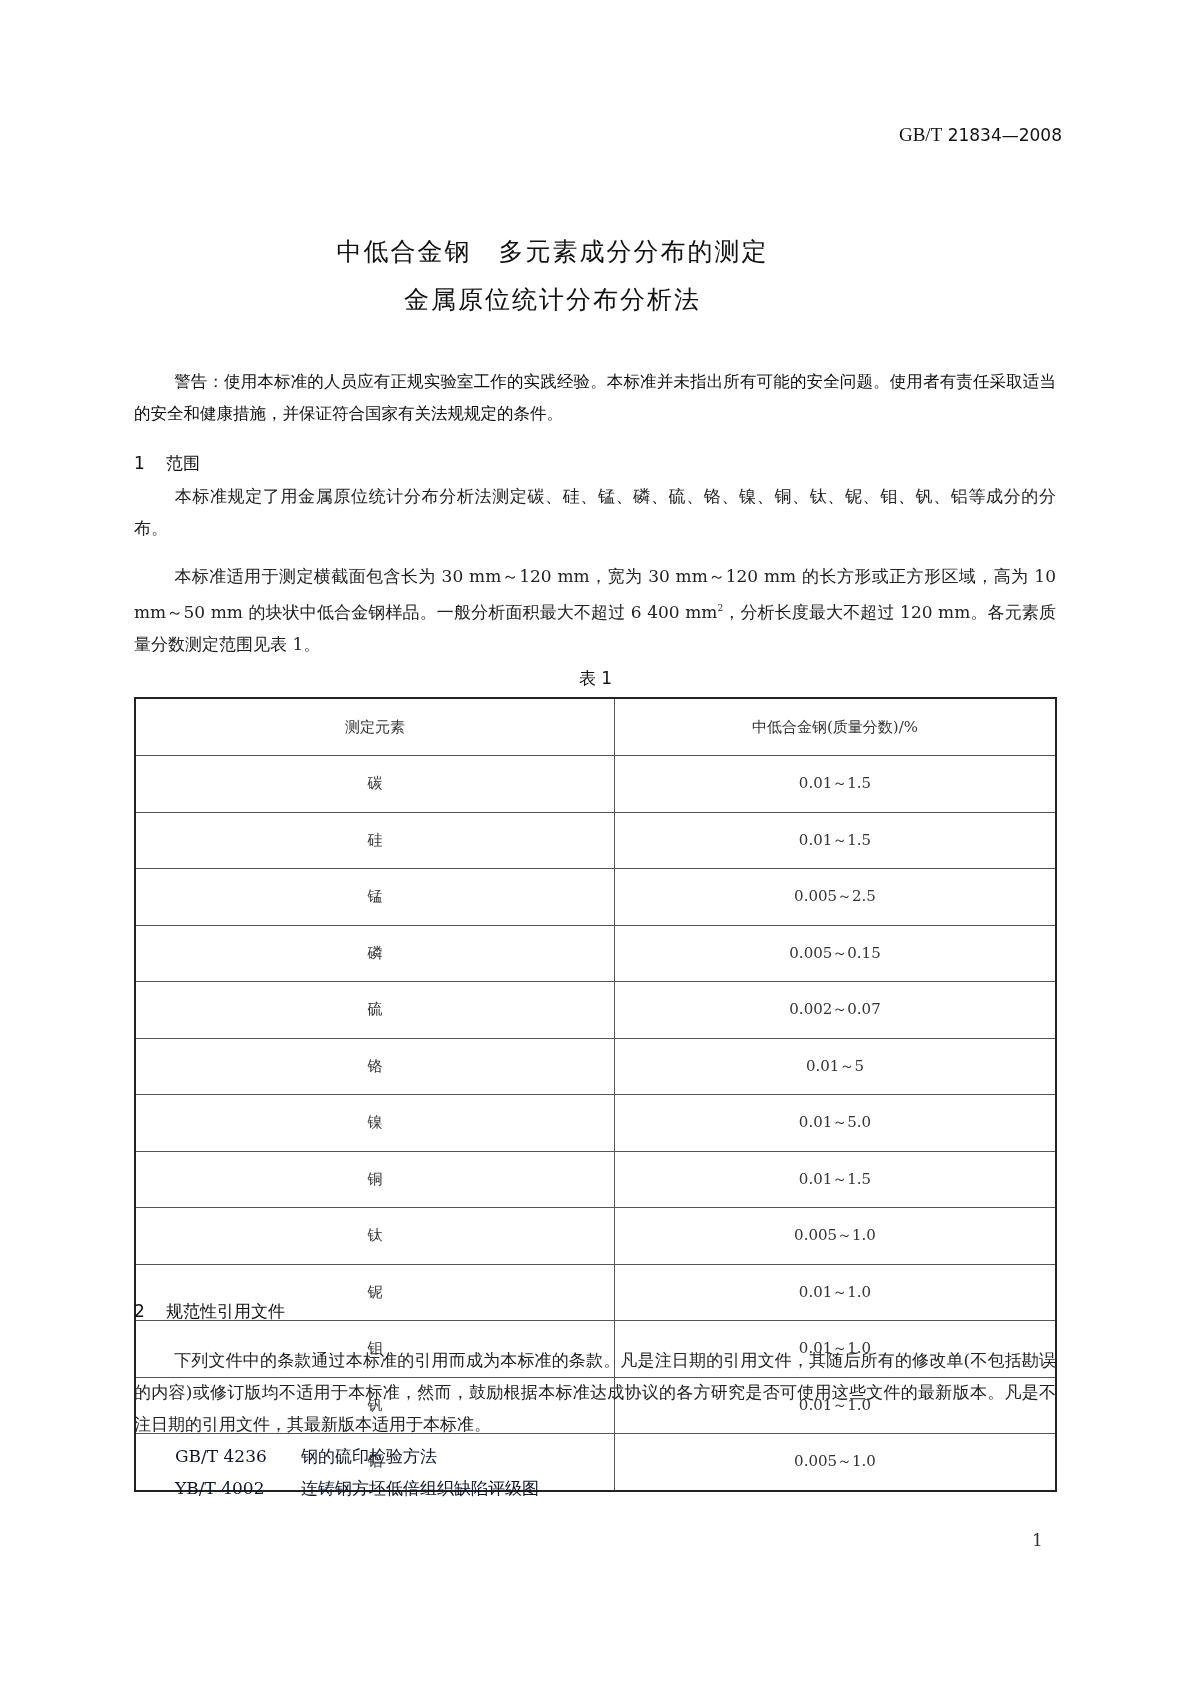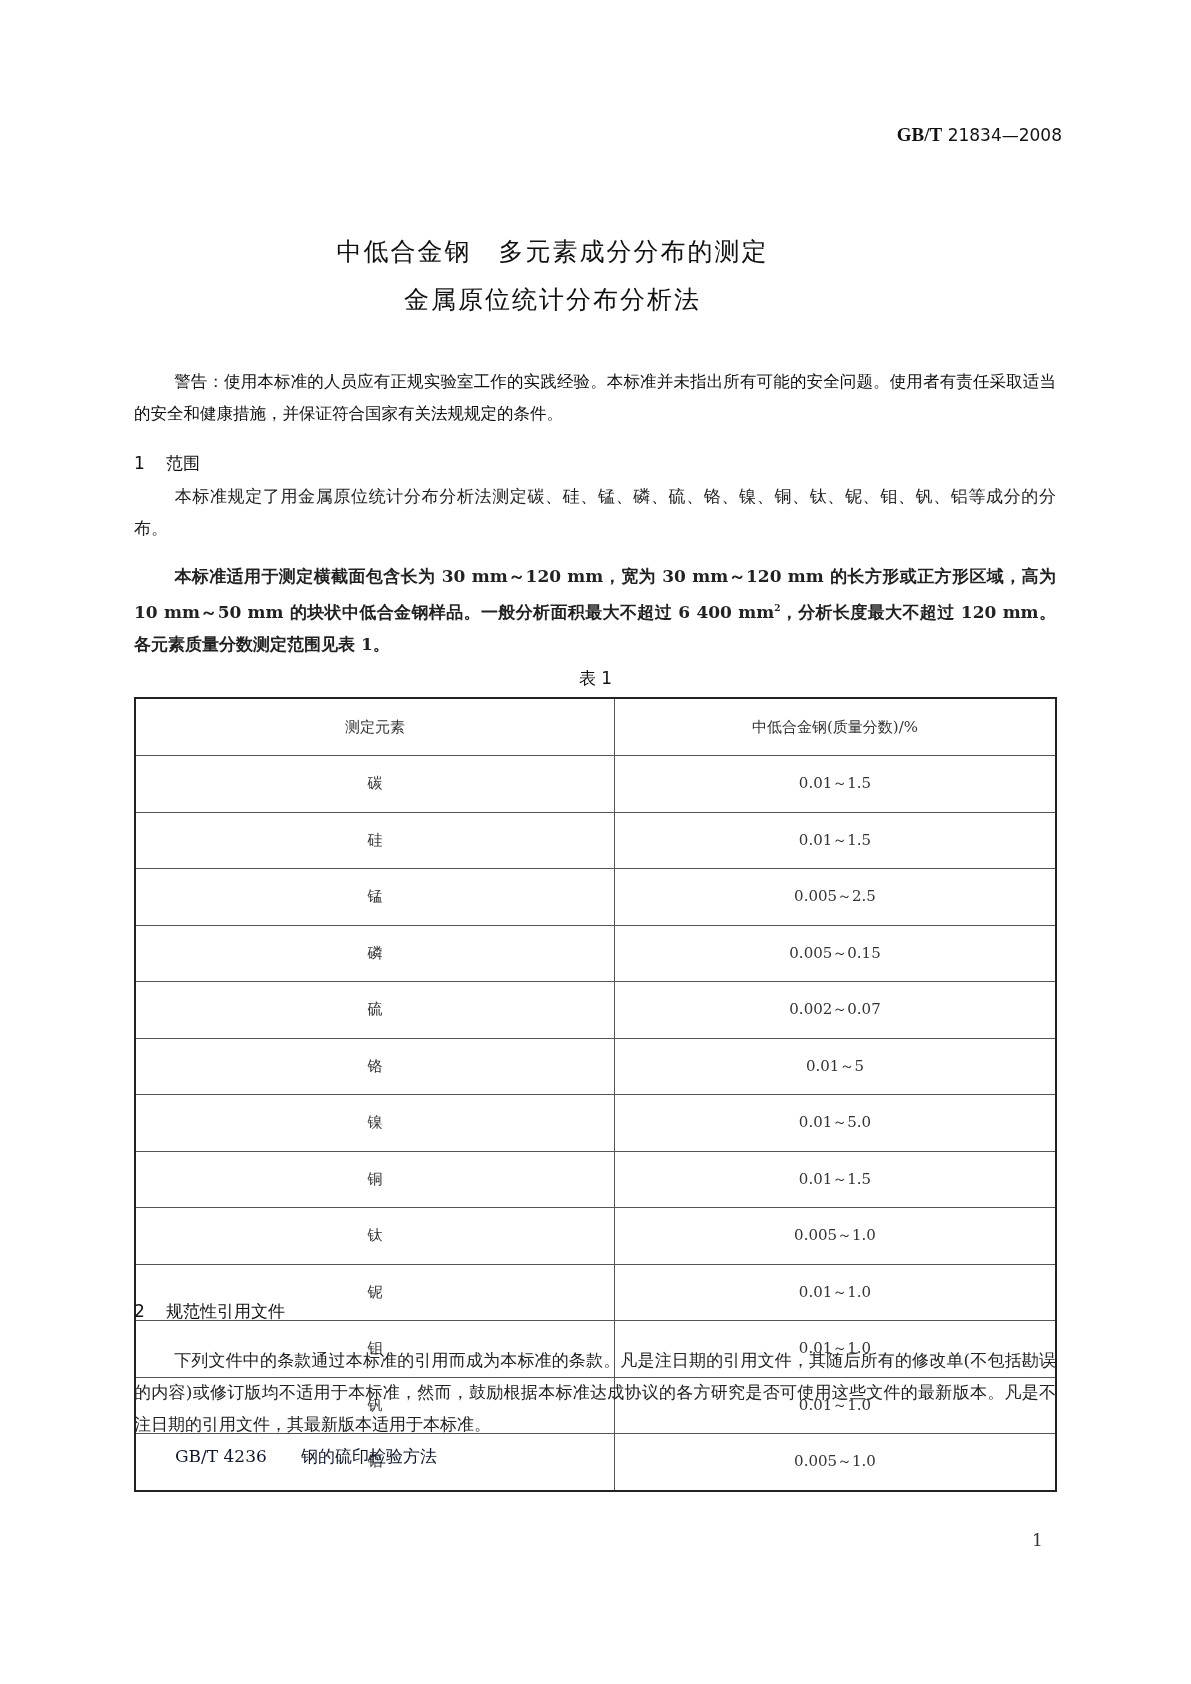--- a/index.html
+++ b/index.html
@@ -5,21 +5,21 @@
     html, body { margin: 0; padding: 0; background: #ffffff; }
     body {
       width: 1191px; height: 1684px; position: relative; overflow: hidden;
       color: #1a1a1a;
       font-family: "DejaVu Serif", "Liberation Serif", serif;
     }
     .std-code {
       position: absolute; left: 800px; top: 124px; width: 262px; text-align: right;
       font-size: 17px; color: #111;
     }
-    .std-code .prefix { font-family: "Liberation Serif", serif; font-weight: bold; font-size: 19px; }
+    .std-code .prefix { font-family: "Liberation Serif", serif; font-weight: normal; font-size: 19px; }
     .std-code .num { font-family: "DejaVu Sans", sans-serif; font-size: 17px; }
     .title {
       position: absolute; left: 0; width: 1105px; text-align: center;
       font-family: "DejaVu Sans", sans-serif; font-size: 25px; letter-spacing: 2px; color: #111;
     }
     .title.l1 { top: 235px; }
     .title.l2 { top: 283px; }
     .para {
       position: absolute; left: 134px; width: 922px;
       font-size: 17px; line-height: 32px; text-align: justify; color: #222;
@@ -62,21 +62,21 @@
 <div class="title l2">金属原位统计分布分析法</div>
 
 <div class="para warning"><span class="indent"></span><span>警告：使用本标准的人员应有正规实验室工作的实践经验。本标准并未指出所有可能的安全问题。使用者有责任采取适当的安全和健康措施，并保证符合国家有关法规规定的条件。</span></div>
 
 <div class="heading" style="top:452px;">
   <span class="hnum">1</span><span>范围</span>
 </div>
 
 <div class="para" style="top:480px;"><span class="indent"></span><span>本标准规定了用金属原位统计分布分析法测定碳、硅、锰、磷、硫、铬、镍、铜、钛、铌、钼、钒、铝等成分的分布。</span></div>
 
-<div class="para" style="top:560px;font-weight:bold;"><span class="indent"></span><span>本标准适用于测定横截面包含长为 30 mm～120 mm，宽为 30 mm～120 mm 的长方形或正方形区域，高为 10 mm～50 mm 的块状中低合金钢样品。一般分析面积最大不超过 6 400 mm</span><sup>2</sup><span>，分析长度最大不超过 120 mm。各元素质量分数测定范围见表 1。</span></div>
+<div class="para" style="top:560px;"><span class="indent"></span><span>本标准适用于测定横截面包含长为 30 mm～120 mm，宽为 30 mm～120 mm 的长方形或正方形区域，高为 10 mm～50 mm 的块状中低合金钢样品。一般分析面积最大不超过 6 400 mm</span><sup>2</sup><span>，分析长度最大不超过 120 mm。各元素质量分数测定范围见表 1。</span></div>
 
 <div class="table-caption">表 1</div>
 
 <table class="data">
   <thead>
     <tr>
       <th class="col1">测定元素</th>
       <th>中低合金钢(质量分数)/%</th>
     </tr>
   </thead>
@@ -137,15 +137,16 @@
 </table>
 
 <div class="heading" style="top:1300px;">
   <span class="hnum">2</span><span>规范性引用文件</span>
 </div>
 
 <div class="para" style="top:1344px;"><span class="indent"></span><span>下列文件中的条款通过本标准的引用而成为本标准的条款。凡是注日期的引用文件，其随后所有的修改单(不包括勘误的内容)或修订版均不适用于本标准，然而，鼓励根据本标准达成协议的各方研究是否可使用这些文件的最新版本。凡是不注日期的引用文件，其最新版本适用于本标准。</span></div>
 
 <div class="refs" style="top:1440px;">
   <div><span class="code">GB/T 4236</span><span>钢的硫印检验方法</span></div>
+  <div><span class="code">YB/T 4002</span><span>连铸钢方坯低倍组织缺陷评级图</span></div>
 </div>
 
 <div class="page-num">1</div>
 
 </body></html>

